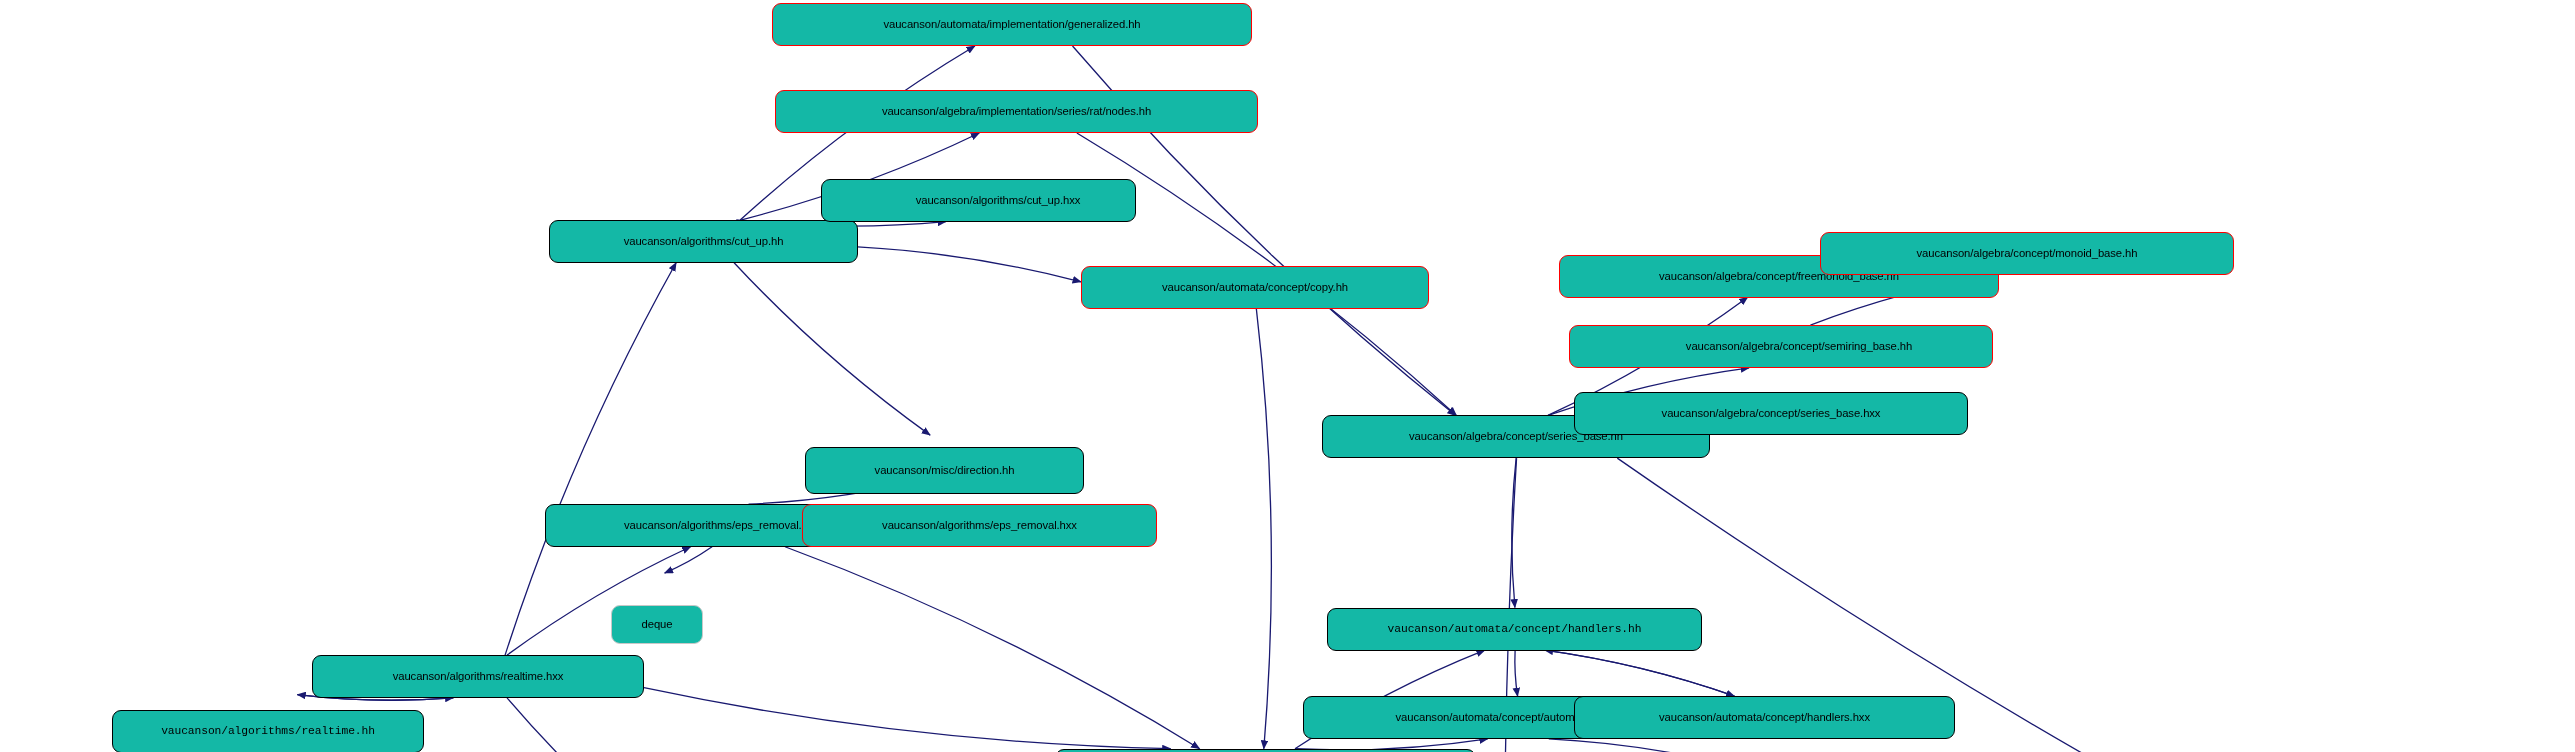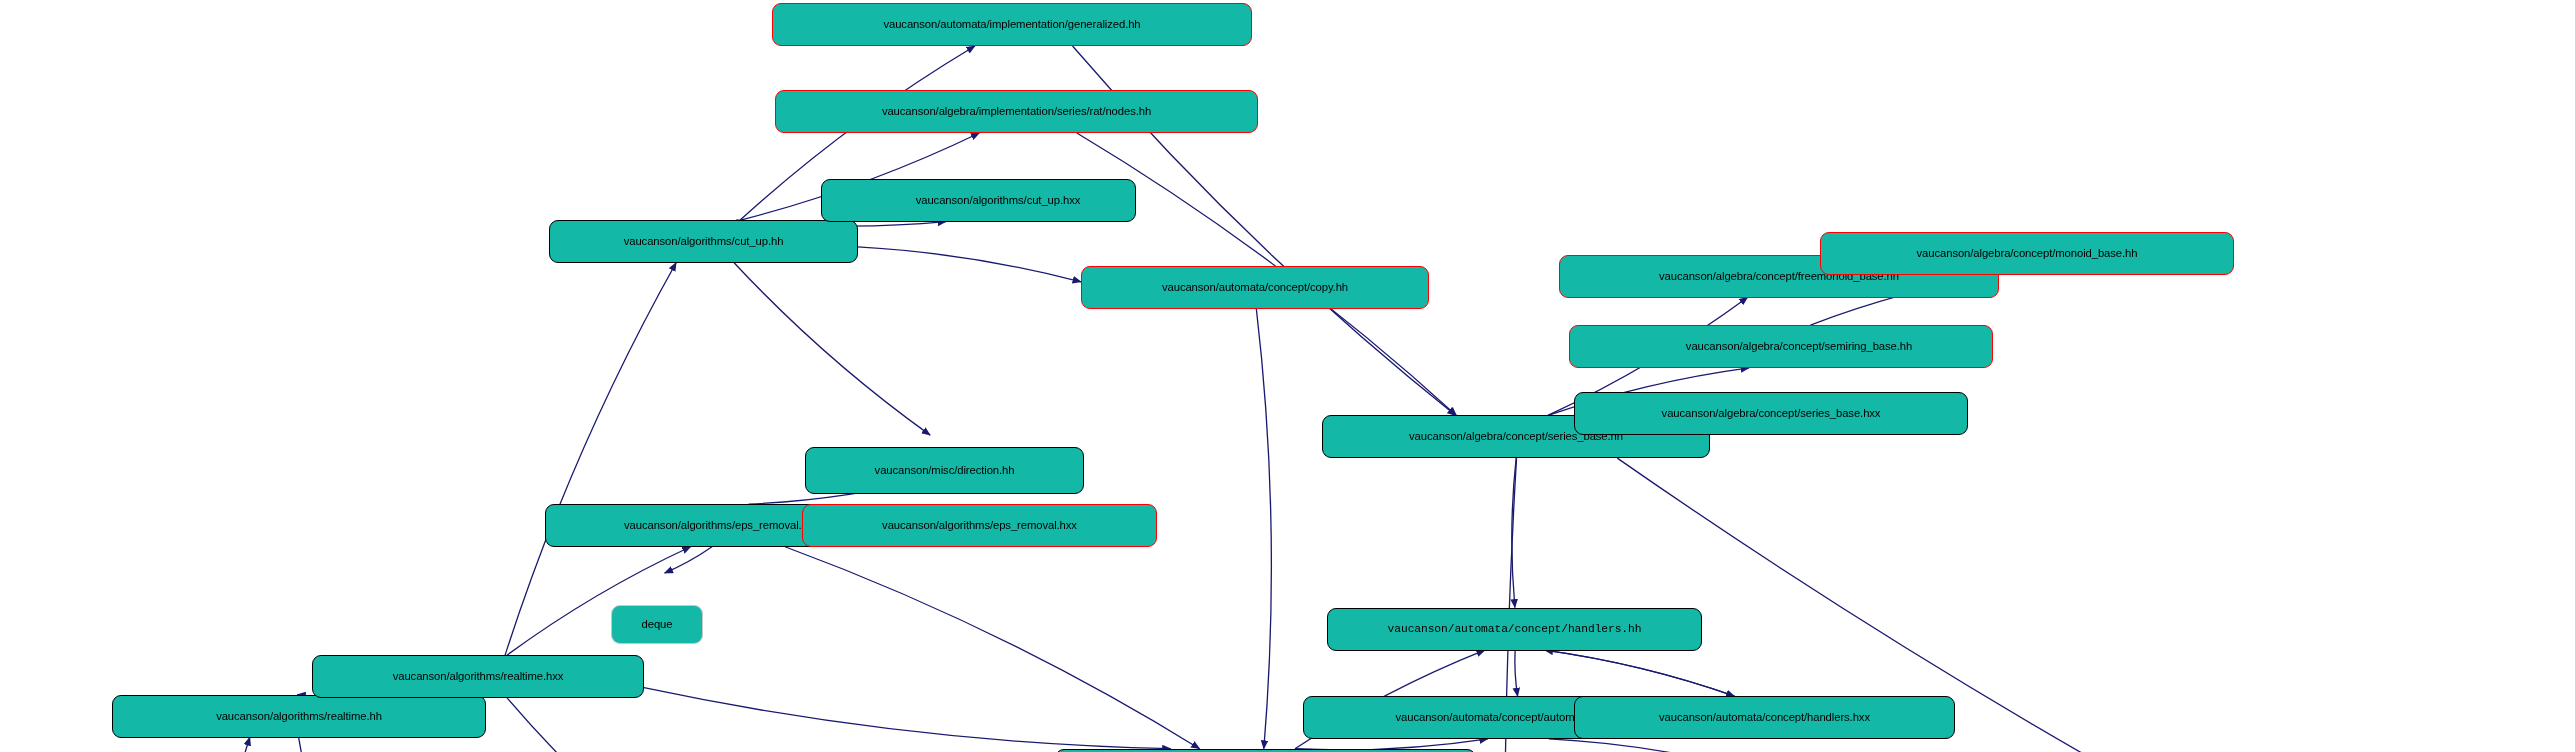--- a/index.html
+++ b/index.html
@@ -144,21 +144,21 @@
         <path d="M3432.8510204081635,2634.2751091703058 Q3587.4307414668924,2641.1518095535157 3737.587755102041,2678.5021834061135" fill="none" stroke="#191970" stroke-width="2.2" marker-end="url(#arrow)"></path>
         <path d="M3060.5302040816323,2805.6550218340612 Q3376.437661527493,2809.3274269672934 3686.8167346938776,2750.3711790393013" fill="none" stroke="#191970" stroke-width="2.2" marker-end="url(#arrow)"></path>
         <path d="M3445.018367346939,3035.0829694323147 Q3577.897063541574,2878.015645664379 3739.24693877551,2750.3711790393013" fill="none" stroke="#191970" stroke-width="2.2" marker-end="url(#arrow)"></path>
         <path d="M3454.7522448979594,2805.6550218340612 Q3600.4274574458605,2792.3042024774977 3740.574285714286,2750.3711790393013" fill="none" stroke="#191970" stroke-width="2.2" marker-end="url(#arrow)"></path>
         <path d="M3819.2195918367347,2678.5021834061135 Q3884.1927791203834,2147.70833943192 4031.4844897959188,1633.6375545851529" fill="none" stroke="#191970" stroke-width="2.2" marker-end="url(#arrow)"></path>
         <path d="M2513.6632653061224,2841.5895196506553 Q2588.326530612245,2849.0558461812675 2662.9897959183672,2841.5895196506553" fill="none" stroke="#191970" stroke-width="2.2" marker-end="url(#arrow)"></path>
         <path d="M2702.810204081633,2216.882096069869 Q3189.0131139682835,2410.0301547349454 3638.0367346938774,2678.5021834061135" fill="none" stroke="#191970" stroke-width="2.2" marker-end="url(#arrow)"></path>
       </g>
   </svg>
   <div id="node-layer">
-      <div class="node k-header" style="left: 112px; top: 695px; width: 374px; height: 43px; font-size: 11.3px;">vaucanson/algorithms/realtime.hh</div>
+      <div class="node k-header" style="left: 112px; top: 710px; width: 312px; height: 43px; font-size: 11.3px; font-family: Liberation Mono, monospace;">vaucanson/algorithms/realtime.hh</div>
       <div class="node k-header" style="left: 312px; top: 655px; width: 332px; height: 43px; font-size: 11.3px;">vaucanson/algorithms/realtime.hxx</div>
       <div class="node k-header" style="left: 549px; top: 220px; width: 309px; height: 43px; font-size: 11.3px;">vaucanson/algorithms/cut_up.hh</div>
       <div class="node k-header" style="left: 821px; top: 179px; width: 315px; height: 43px; font-size: 11.3px; padding-left: 39px;">vaucanson/algorithms/cut_up.hxx</div>
       <div class="node k-missing" style="left: 772px; top: 3.3px; width: 480px; height: 43px; font-size: 11.3px;">vaucanson/automata/implementation/generalized.hh</div>
       <div class="node k-missing" style="left: 775px; top: 90px; width: 483px; height: 43px; font-size: 11.3px;">vaucanson/algebra/implementation/series/rat/nodes.hh</div>
       <div class="node k-missing" style="left: 1081px; top: 266px; width: 348px; height: 43px; font-size: 11.3px;">vaucanson/automata/concept/copy.hh</div>
       <div class="node k-header" style="left: 805px; top: 435px; width: 279px; height: 47px; font-size: 11.3px; margin-top: 12px;">vaucanson/misc/direction.hh</div>
       <div class="node k-header" style="left: 545px; top: 504px; width: 348px; height: 43px; font-size: 11.3px;">vaucanson/algorithms/eps_removal.hh</div>
       <div class="node k-missing" style="left: 802px; top: 504px; width: 355px; height: 43px; font-size: 11.3px;">vaucanson/algorithms/eps_removal.hxx</div>
       <div class="node k-system" style="left: 611px; top: 573px; width: 92px; height: 39px; font-size: 11.3px; margin-top: 32px;">deque</div>

